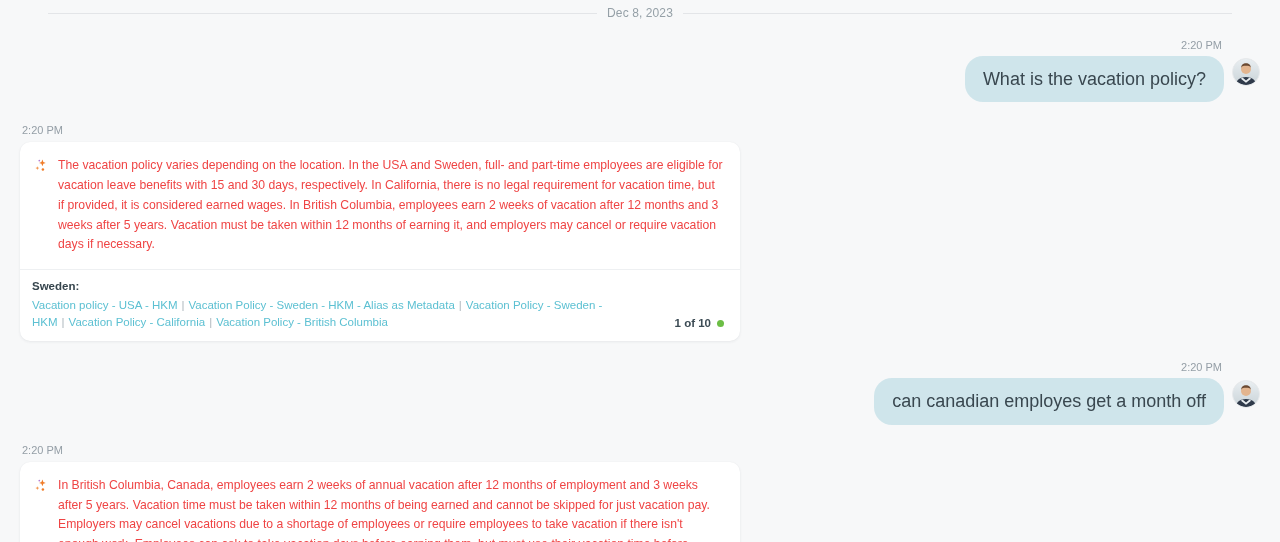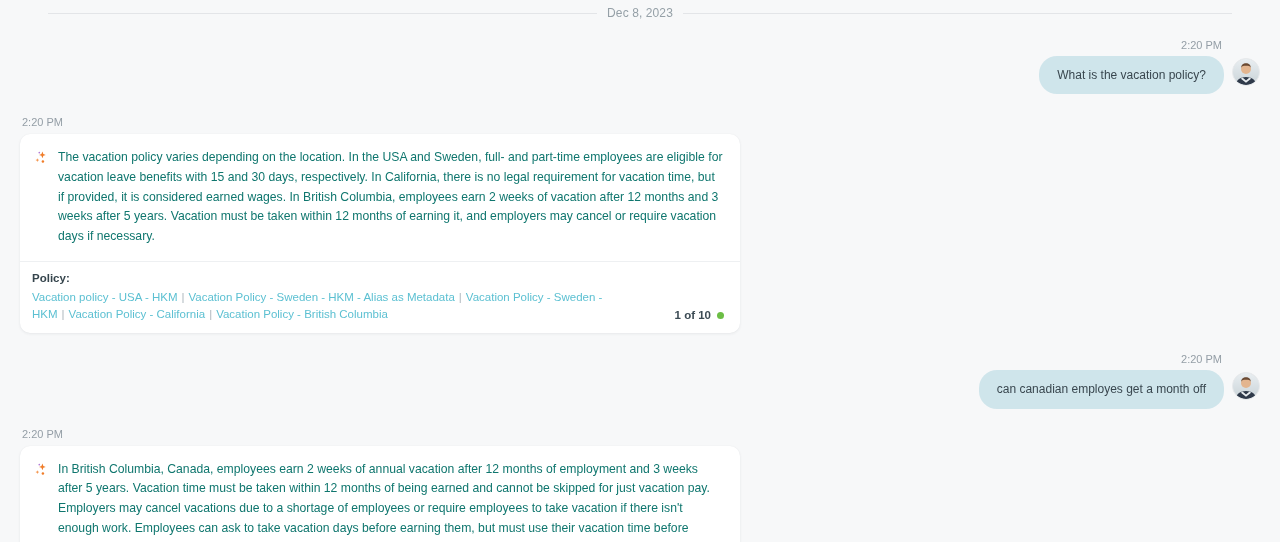--- a/index.html
+++ b/index.html
@@ -59,21 +59,21 @@
   .msg-time-right {
     font-size: 11px;
     color: #949ea6;
     margin-bottom: 5px;
     margin-right: 2px;
   }
   .bubble-user {
     background: #cfe5eb;
     border-radius: 18px;
     padding: 11px 18px;
-    font-size: 12px;
+    font-size: 18px;
     line-height: 1.35;
     color: #39474f;
     max-width: 560px;
   }
   .avatar {
     width: 26px;
     height: 26px;
     border-radius: 50%;
     margin-left: 8px;
     margin-top: 19px;
@@ -110,21 +110,21 @@
   .sparkle-icon {
     flex: 0 0 auto;
     width: 14px;
     height: 14px;
     margin-top: 3px;
   }
   .sparkle-icon svg { display: block; }
   .answer-text {
     font-size: 12.2px;
     line-height: 1.62;
-    color: #0f766e;
+    color: #ef4444;
     letter-spacing: 0.01px;
   }
 
   .sources-block {
     border-top: 1px solid #eef0f2;
     padding: 10px 16px 11px 12px;
   }
   .sources-title {
     font-size: 11.5px;
     font-weight: bold;
@@ -228,21 +228,21 @@
             <path d="M8.4 0.6l0.95 2.35L11.7 3.9l-2.35 0.95L8.4 7.2l-0.95-2.35L5.1 3.9l2.35-0.95z" fill="#f07c28"></path>
             <path d="M3.4 7.2l0.55 1.35L5.3 9.1l-1.35 0.55L3.4 11l-0.55-1.35L1.5 9.1l1.35-0.55z" fill="#f59a55"></path>
             <circle cx="8.9" cy="10.6" r="1.25" fill="#f07c28"></circle>
             <circle cx="5.3" cy="1.6" r="0.85" fill="#b07ad6"></circle>
           </svg>
         </span>
         <div class="answer-text">The vacation policy varies depending on the location. In the USA and Sweden, full- and part-time employees are eligible for vacation leave benefits with 15 and 30 days, respectively. In California, there is no legal requirement for vacation time, but if provided, it is considered earned wages. In British Columbia, employees earn 2 weeks of vacation after 12 months and 3 weeks after 5 years. Vacation must be taken within 12 months of earning it, and employers may cancel or require vacation days if necessary.</div>
       </div>
 
       <div class="sources-block">
-        <div class="sources-title">Policy:</div>
+        <div class="sources-title">Sweden:</div>
         <div class="sources-links">
           <div class="links-wrap">
             <a class="src-link">Vacation policy - USA - HKM</a><span class="src-sep">|</span><a class="src-link">Vacation Policy - Sweden - HKM - Alias as Metadata</a><span class="src-sep">|</span><a class="src-link">Vacation Policy - Sweden - HKM</a><span class="src-sep">|</span><a class="src-link">Vacation Policy - California</a><span class="src-sep">|</span><a class="src-link">Vacation Policy - British Columbia</a>
           </div>
           <div class="counter">
             <span class="counter-label">1 of 10</span>
             <span class="counter-dot"></span>
           </div>
         </div>
       </div>

